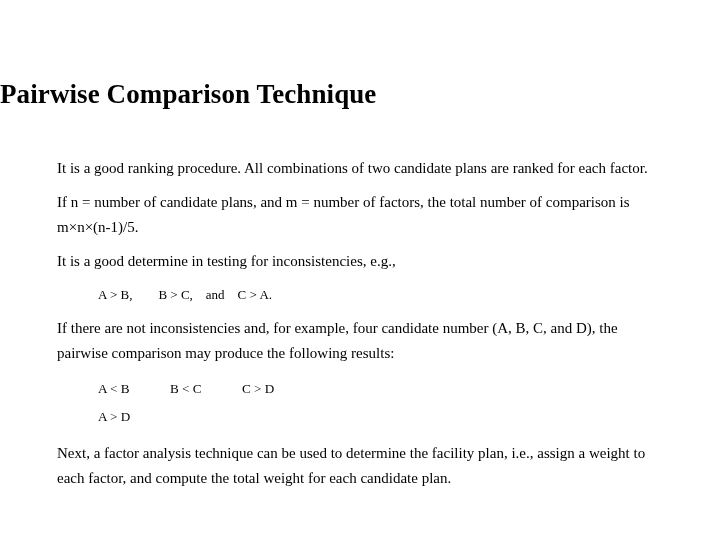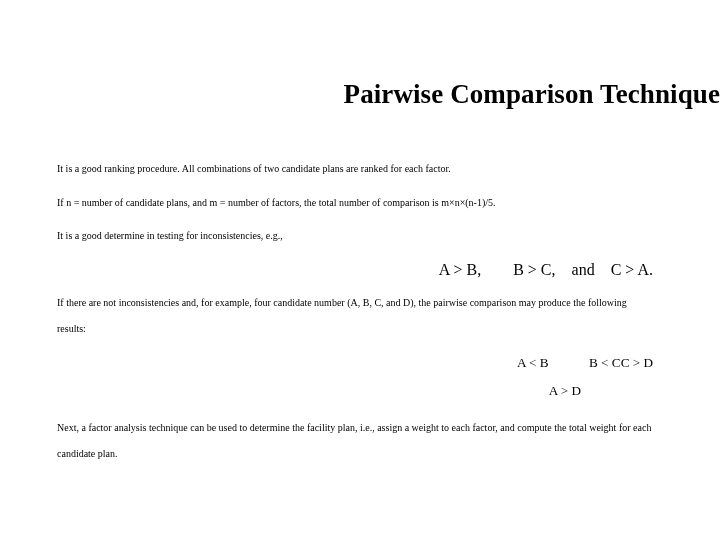--- a/index.html
+++ b/index.html
@@ -18,56 +18,54 @@
     position: relative;
     width: 720px;
     height: 540px;
     background: #ffffff;
   }
   .slide-title {
     position: absolute;
     left: 0;
     top: 78px;
     width: 720px;
-    text-align: right;
+    text-align: left;
     font-size: 27px;
     font-weight: bold;
     letter-spacing: 0.1px;
     line-height: 32px;
     white-space: nowrap;
   }
   .body-block {
     position: absolute;
     left: 57px;
     top: 156px;
     width: 596px;
   }
   .para {
-    font-size: 10px;
+    font-size: 15px;
     line-height: 25.5px;
     text-align: left;
     margin: 0 0 8px 0;
   }
   .indent-line {
-    font-size: 16px;
+    font-size: 13px;
     line-height: 25.5px;
     margin: 0 0 8px 0;
     padding-left: 41px;
     white-space: pre;
-    text-align: right;
   }
   .results {
     margin: 0 0 8px 0;
     padding-left: 41px;
   }
   .results-row {
     font-size: 13.2px;
     line-height: 28px;
     white-space: nowrap;
-    text-align: right;
   }
   .results-cell {
     display: inline-block;
     width: 72px;
     vertical-align: top;
   }
   .results-cell.last {
     width: auto;
   }
   .spacer-sm {

